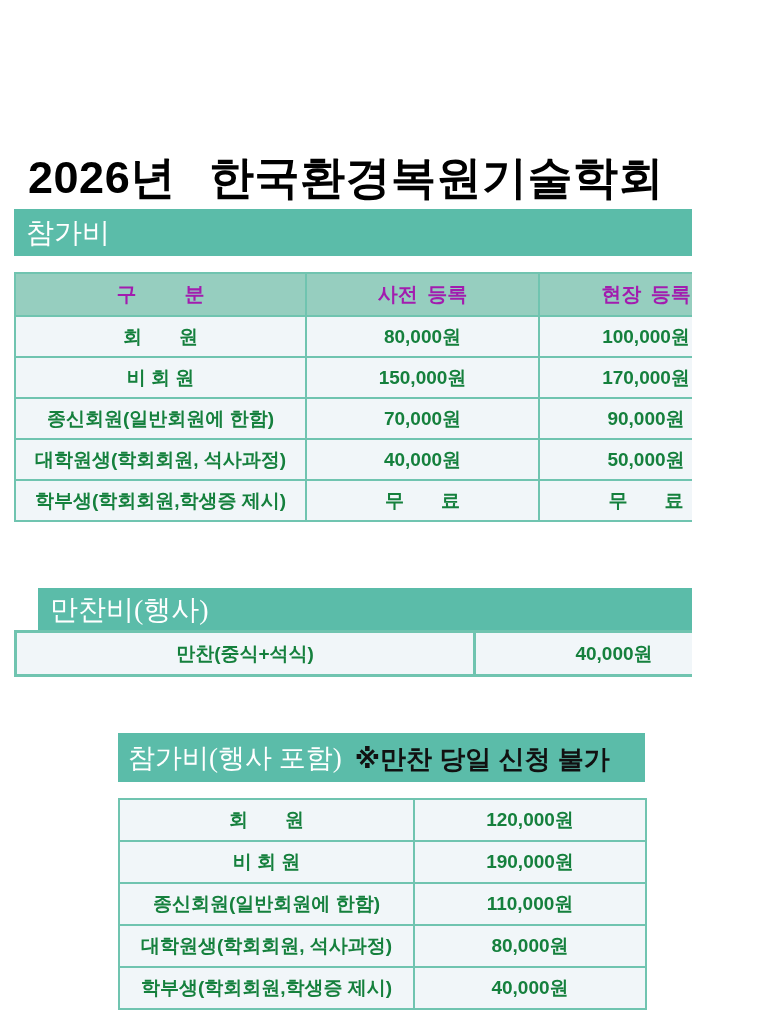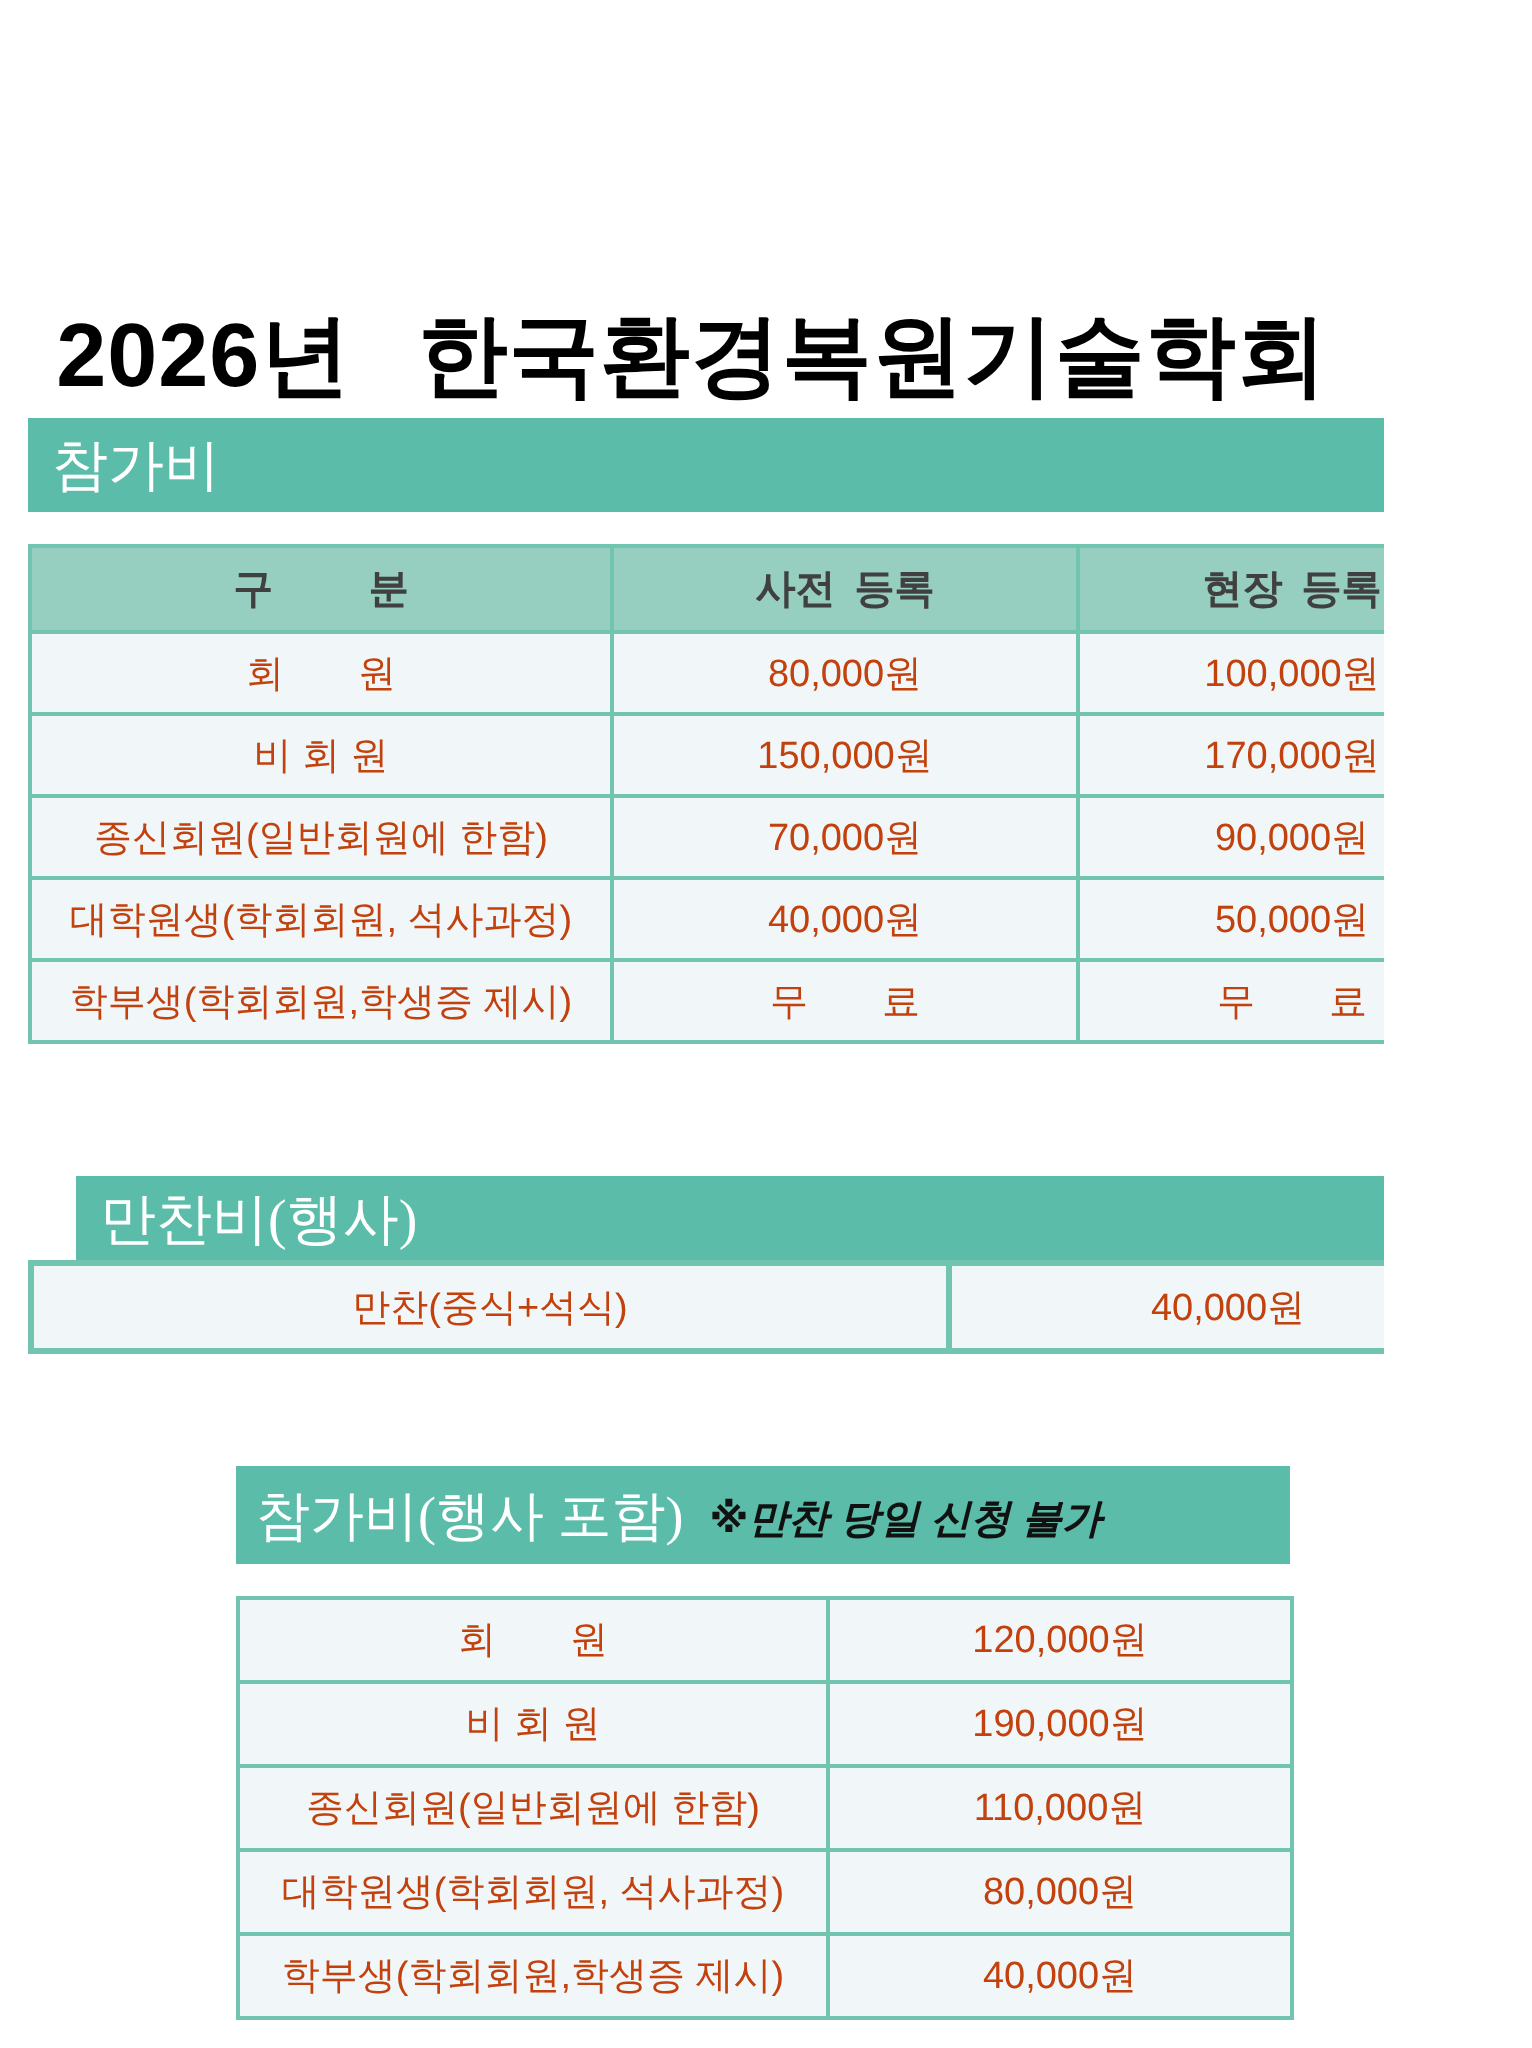--- a/index.html
+++ b/index.html
@@ -40,25 +40,24 @@
   .bar-title {
     font-family: "Liberation Serif", "DejaVu Serif", serif;
     color: #ffffff;
     font-size: 28px;
     white-space: pre;
   }
   .bar-note {
     font-family: "Liberation Sans", "DejaVu Sans", sans-serif;
     color: #111111;
     font-weight: 700;
-    font-size: 20px;
+    font-size: 26px;
     margin-left: 13px;
     white-space: pre;
     padding-top: 4px;
-    font-style: italic;
   }
   #bar-participation { left: 14px; top: 209px; width: 738px; height: 47px; }
   #bar-dinner        { left: 4px; top: 588px; width: 738px; height: 44px; margin-left: 34px; }
   #bar-combined      { left: 118px; top: 733px; width: 527px; height: 49px; padding-left: 10px; }
   #bar-combined .bar-title { font-size: 27px; }
 
   
   table {
     position: absolute;
     border-collapse: collapse;
@@ -67,29 +66,29 @@
   th, td {
     border: 2px solid var(--table-border-green, #70c4b0);
     text-align: center;
     vertical-align: middle;
     white-space: pre;
     overflow: hidden;
     padding: 0;
   }
   th {
     background: var(--table-header-green, #96cebf);
-    color: #404040;
+    color: #a21caf;
     font-weight: 700;
     font-size: 20px;
     word-spacing: 0.2em;
   }
   td {
     background: var(--cell-background, #f1f6f9);
-    color: #c2410c;
-    font-weight: 400;
+    color: #15803d;
+    font-weight: 700;
     font-size: 19px;
   }
 
   #fee-table { left: 14px; top: 272px; width: 738px; }
   #fee-table thead tr { height: 43px; }
   #fee-table tbody tr { height: 41px; }
 
   #dinner-table { left: 14px; top: 630px; width: 738px; }
   #dinner-table td { border-width: 3px; }
   #dinner-table tbody tr { height: 44px; }

